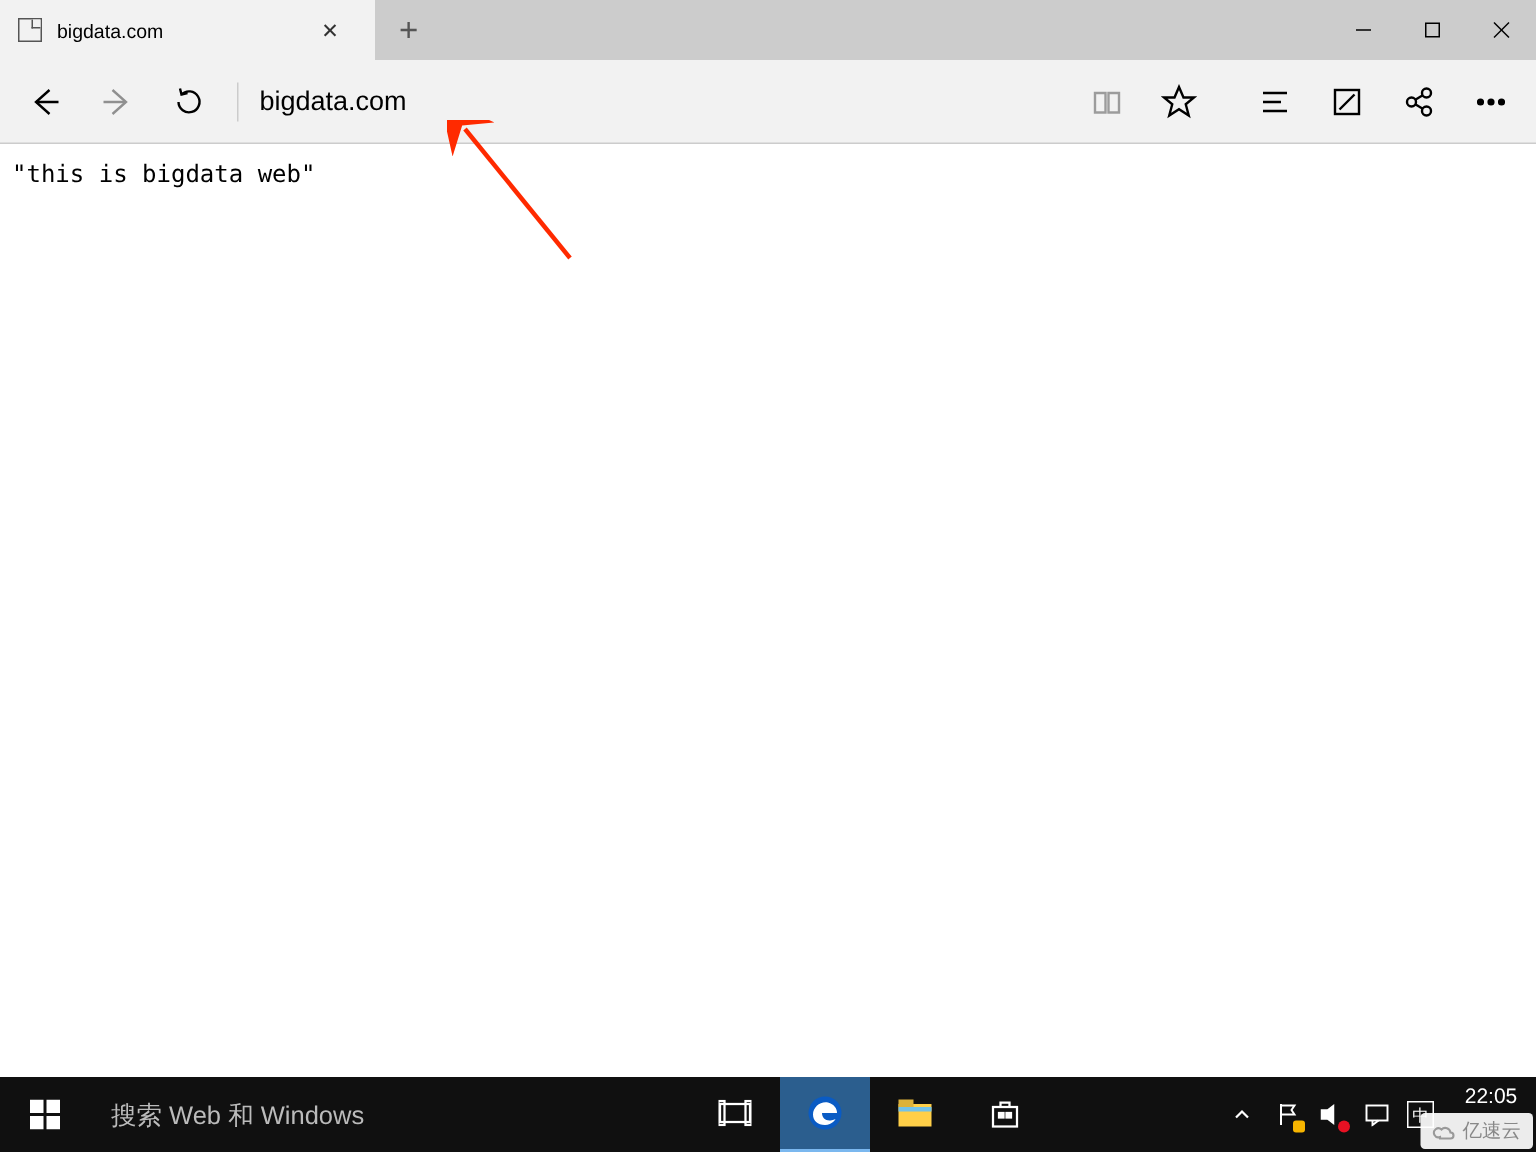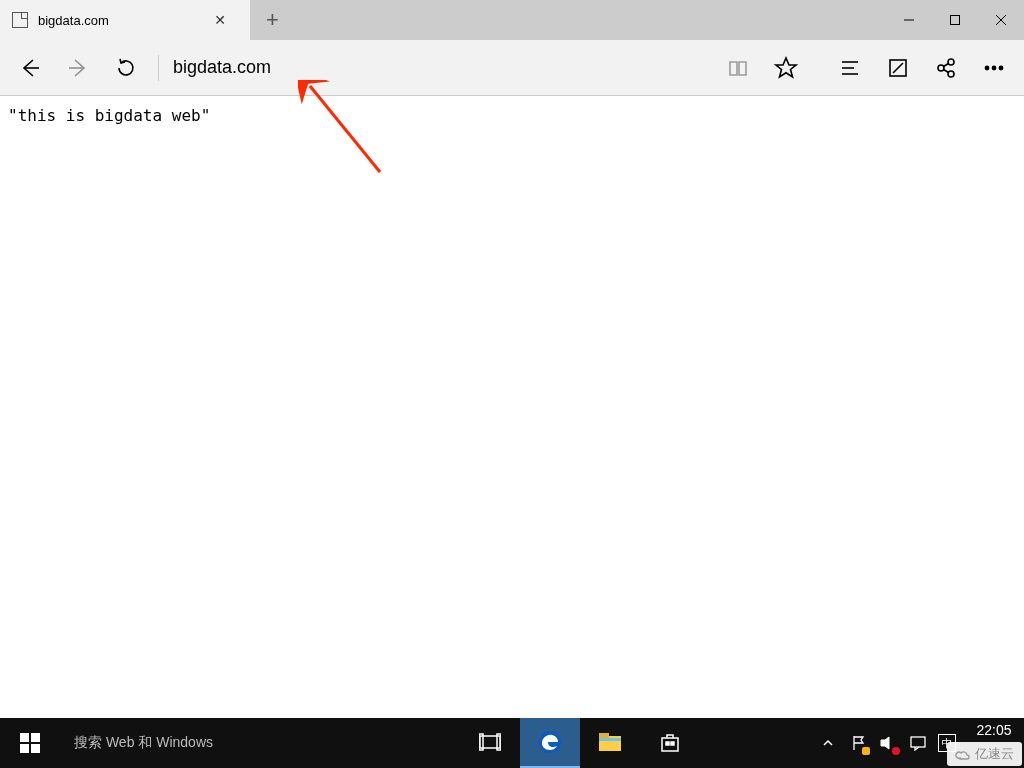--- a/index.html
+++ b/index.html
@@ -29,21 +29,21 @@
   .page { position: relative; width: 100%; height: 622px; background: #fff; }
   .bodytext { font-family: "SimSun","NSimSun",monospace; font-size: 16px; color: #000; padding: 10px 8px; letter-spacing: 0; }
 
   
   .arrow { position: absolute; left: 298px; top: 80px; pointer-events: none; }
 
   
   .taskbar { position: absolute; left: 0; bottom: 0; width: 100%; height: 50px; background: #101010; display: flex; align-items: stretch; color: #fff; }
   .taskbtn { width: 60px; display: flex; align-items: center; justify-content: center; cursor: pointer; }
   .start svg { fill: #fff; }
-  .search { flex: 0 0 400px; display: flex; align-items: center; padding-left: 14px; color: #bbb; font-size: 14px; background: #101010; }
+  .search { flex: 0 0 400px; display: flex; align-items: center; padding-left: 14px; color: #bbb; font-size: 17px; background: #101010; }
   .task-app { width: 60px; display: flex; align-items: center; justify-content: center; border-bottom: 2px solid transparent; cursor: pointer; }
   .task-app.active { background: #2b5e8e; border-bottom-color: #7bb8ef; }
   .task-spacer { flex: 1; }
   .tray { display: flex; align-items: center; gap: 10px; padding: 0 8px; }
   .tray-icon { width: 20px; height: 20px; display: flex; align-items: center; justify-content: center; font-size: 14px; color: #fff; }
   .badge-warn { position: relative; }
   .badge-warn::after { content:""; position:absolute; right:-2px; bottom:-2px; width:8px; height:8px; background:#f7b500; border-radius:2px; }
   .badge-err::after { content:""; position:absolute; right:-2px; bottom:-2px; width:8px; height:8px; background:#e81123; border-radius:50%; }
   .clock { width: 60px; text-align: center; font-size: 14px; line-height: 16px; padding-top: 4px; }
   .watermark { position: absolute; right: 2px; bottom: 2px; background: rgba(255,255,255,0.92); border-radius: 3px; padding: 3px 8px; font-size: 13px; color: #888; display: flex; align-items: center; gap: 4px; pointer-events: none; }

